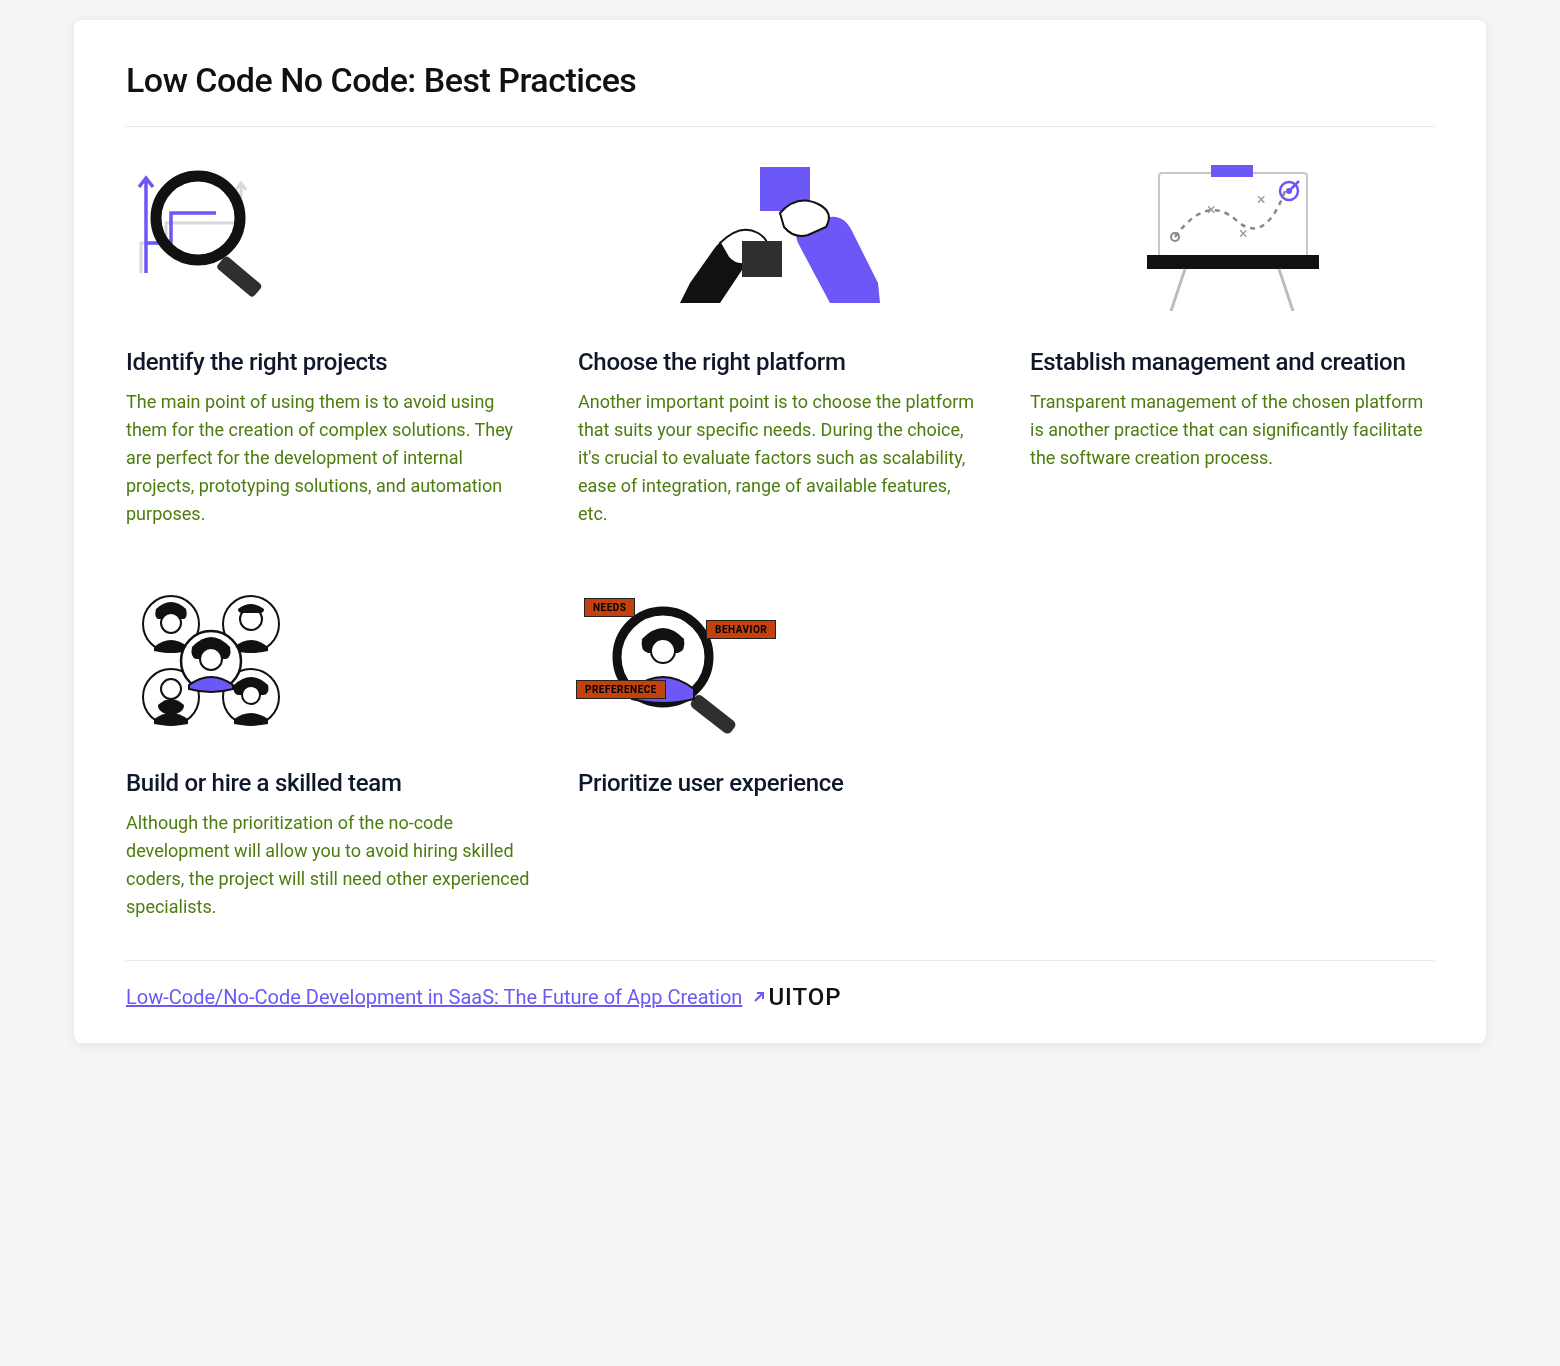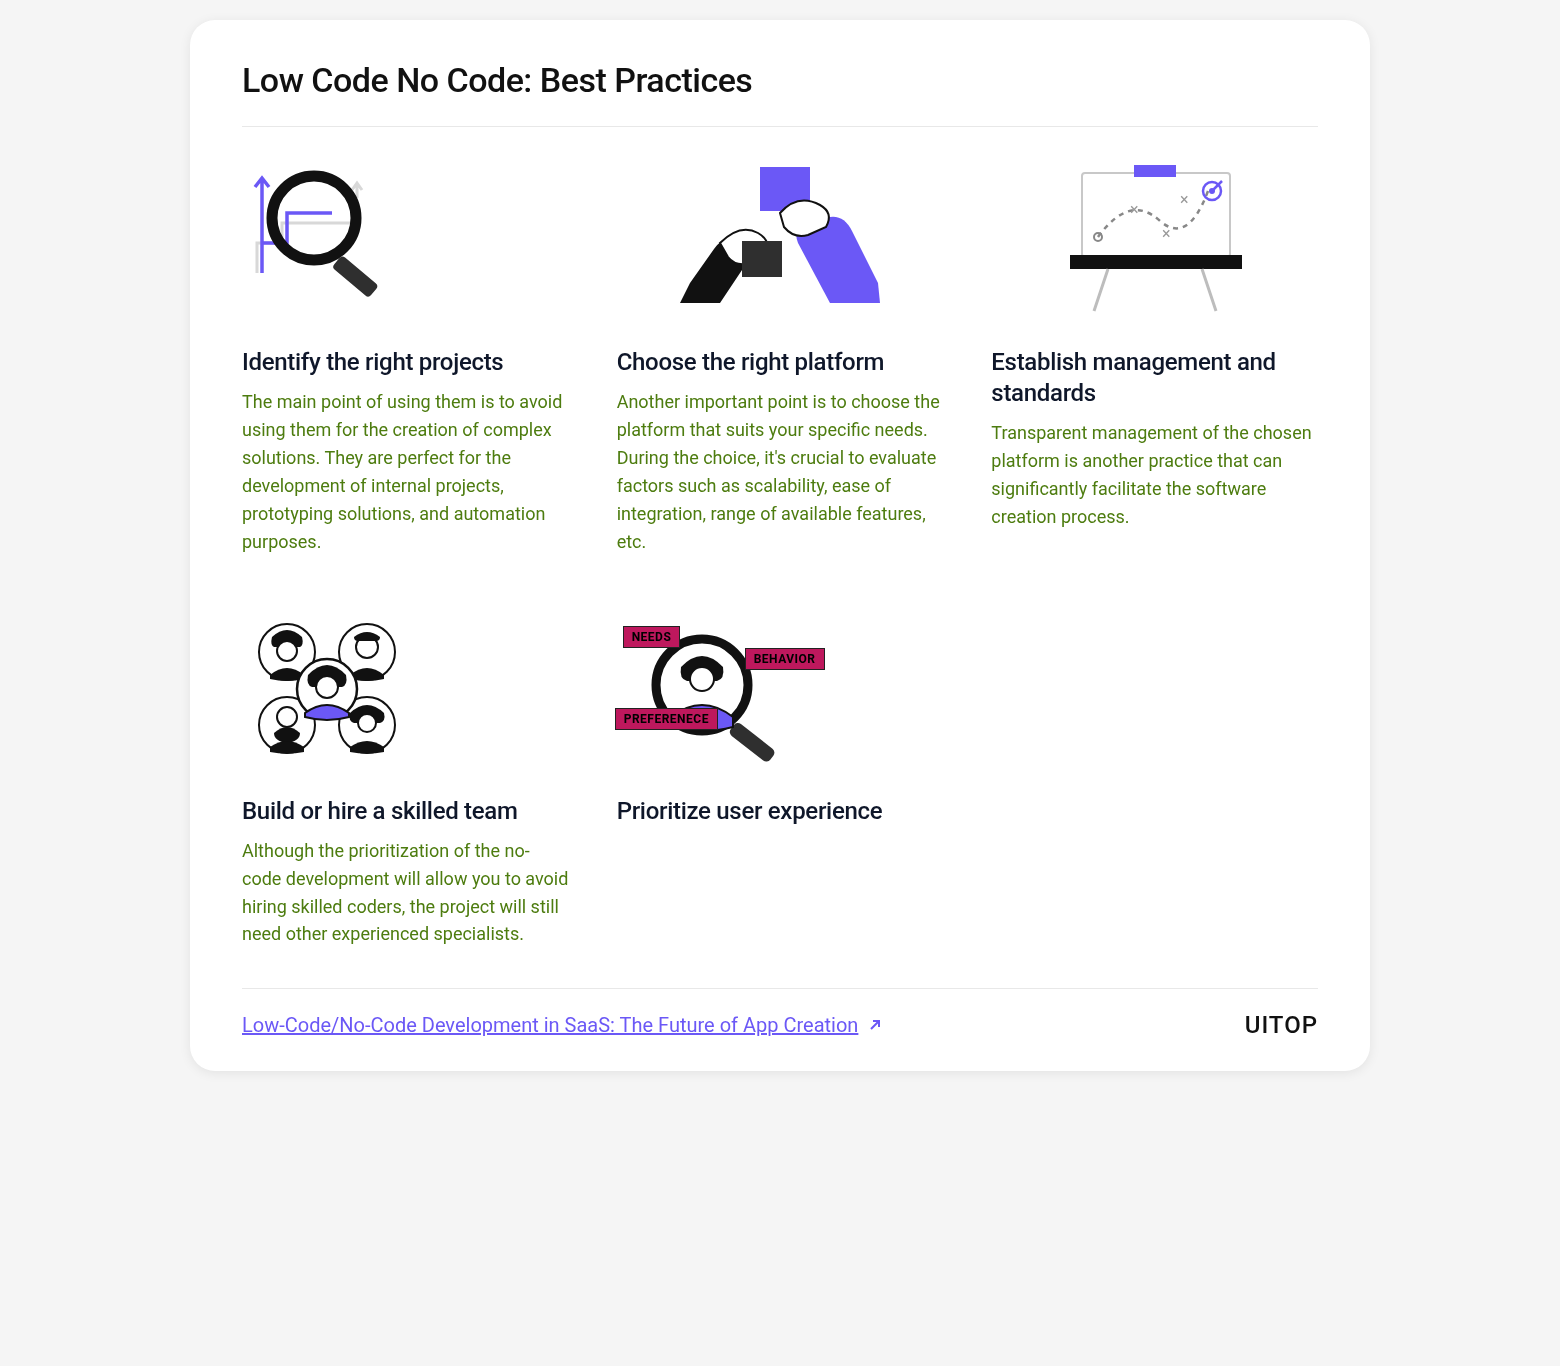--- a/index.html
+++ b/index.html
@@ -5,22 +5,22 @@
   * { margin: 0; padding: 0; box-sizing: border-box; }
   body {
     font-family: -apple-system, BlinkMacSystemFont, "Segoe UI", Roboto, Helvetica, Arial, sans-serif;
     background: #f5f5f5;
     display: flex;
     justify-content: center;
     padding: 20px;
   }
   .card {
     background: #fff;
-    border-radius: 25px;
-    width: 1180px;
+    border-radius: 8px;
+    width: 1412px;
     padding: 40px 52px 32px 52px;
     box-shadow: 0 2px 12px rgba(0,0,0,0.08);
   }
   .title {
     font-size: 34px;
     font-weight: 500;
     color: #111;
     letter-spacing: -0.5px;
     padding-bottom: 26px;
     border-bottom: 1px solid #e8e8e8;
@@ -51,44 +51,43 @@
     font-size: 18px;
     color: #4d7c0f;
     margin-top: 10px;
     line-height: 1.55;
   }
   .footer {
     border-top: 1px solid #e8e8e8;
     margin-top: 40px;
     padding-top: 22px;
     display: flex;
-    justify-content: space-between;
     align-items: center;
   }
   .footer-link {
     color: #6b58f6;
     font-size: 20px;
     text-decoration: underline;
     display: inline-flex;
     align-items: center;
     gap: 8px;
   }
   .footer-link svg { flex-shrink: 0; }
   .brand {
     font-size: 24px;
     font-weight: 500;
     letter-spacing: 1px;
     color: #111;
   }
   
   .tag {
-    font-size: 12px;
+    font-size: 10px;
     font-weight: 700;
     border: 1px solid #222;
-    background: #be185d;
+    background: #c2410c;
     padding: 3px 8px;
     letter-spacing: 0.5px;
   }
 </style>
 </head>
 <body>
 
 <div class="card">
   <h1 class="title">Low Code No Code: Best Practices</h1>
 
@@ -146,21 +145,21 @@
           <circle cx="38" cy="74" r="4" fill="none" stroke="#888" stroke-width="2"></circle>
           <text x="70" y="52" font-size="16" fill="#999">×</text>
           <text x="102" y="76" font-size="16" fill="#999">×</text>
           <text x="120" y="42" font-size="16" fill="#999">×</text>
 
           <circle cx="152" cy="28" r="9" fill="none" stroke="#6b58f6" stroke-width="2.5"></circle>
           <circle cx="152" cy="28" r="3" fill="#6b58f6"></circle>
           <line x1="152" y1="28" x2="162" y2="18" stroke="#6b58f6" stroke-width="2.5"></line>
         </svg>
       </div>
-      <h3 class="item-title">Establish management and standards</h3>
+      <h3 class="item-title">Establish management and creation</h3>
       <p class="item-desc">Transparent management of the chosen platform is another practice that can significantly facilitate the software creation process.</p>
     </div>
 
     <div class="item">
       <div class="illus">
         <svg width="170" height="145" viewBox="0 0 170 145">
 
           <g>
 
             <circle cx="45" cy="35" r="28" fill="#fff" stroke="#111" stroke-width="2"></circle>

